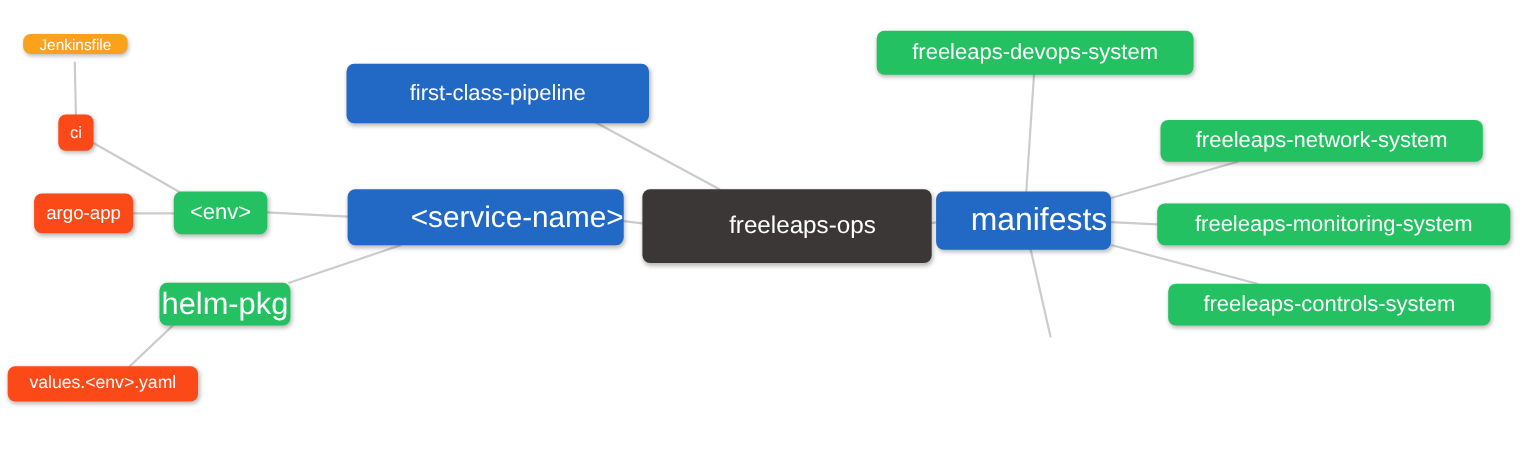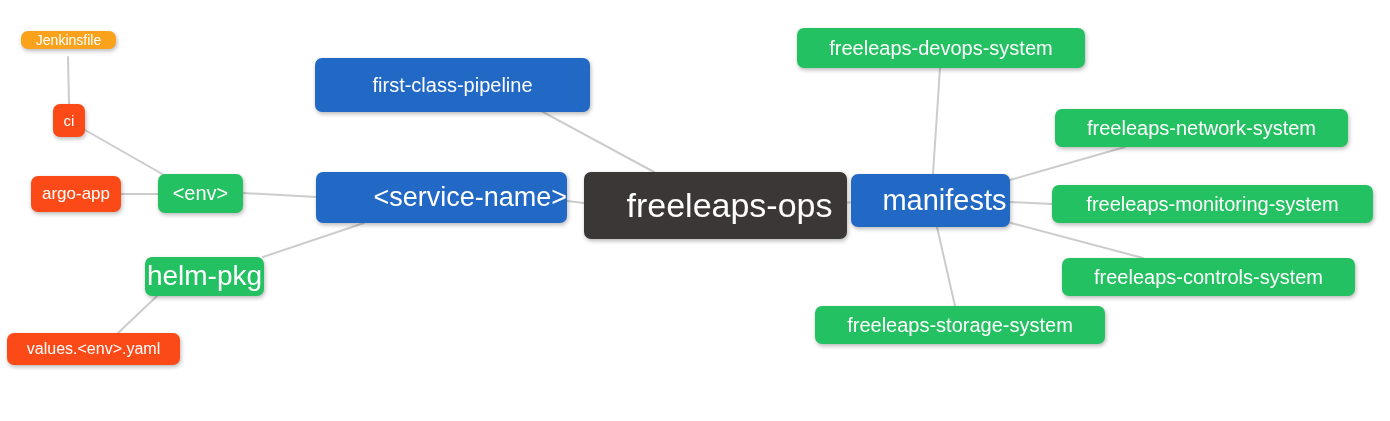--- a/index.html
+++ b/index.html
@@ -70,21 +70,21 @@
     </div>
     <div class="node" style="left: 158px; top: 174px; width: 85px; height: 39px; font-size: 20px; background: rgb(35, 193, 97); color: rgb(255, 255, 255);">
       <span>&lt;env&gt;</span>
     </div>
     <div class="node" style="left: 315px; top: 36px; width: 275px; height: 54px; font-size: 20px; background: rgb(34, 104, 197); color: rgb(255, 255, 255); margin-top: 22px;">
       <span>first-class-pipeline</span>
     </div>
     <div class="node" style="left: 316px; top: 172px; width: 251px; height: 51px; font-size: 27px; background: rgb(34, 104, 197); color: rgb(255, 255, 255); justify-content: flex-end;">
       <span>&lt;service-name&gt;</span>
     </div>
-    <div class="node" style="left: 584px; top: 172px; width: 263px; height: 67px; font-size: 34px; background: rgb(59, 55, 55); color: rgb(255, 255, 255); padding-left: 28px;">
+    <div class="node" style="left: 584px; top: 172px; width: 263px; height: 67px; font-size: 22px; background: rgb(59, 55, 55); color: rgb(255, 255, 255); padding-left: 28px;">
       <span>freeleaps-ops</span>
     </div>
     <div class="node" style="left: 851px; top: 174px; width: 159px; height: 53px; font-size: 29px; background: rgb(34, 104, 197); color: rgb(255, 255, 255); padding-left: 28px;">
       <span>manifests</span>
     </div>
     <div class="node" style="left: 145px; top: 257px; width: 119px; height: 39px; font-size: 28px; background: rgb(35, 193, 97); color: rgb(255, 255, 255);">
       <span>helm-pkg</span>
     </div>
     <div class="node" style="left: 7px; top: 333px; width: 173px; height: 32px; font-size: 16px; background: rgb(251, 74, 23); color: rgb(255, 255, 255);">
       <span>values.&lt;env&gt;.yaml</span>
@@ -94,16 +94,13 @@
     </div>
     <div class="node" style="left: 1055px; top: 109px; width: 293px; height: 38px; font-size: 20px; background: rgb(35, 193, 97); color: rgb(255, 255, 255);">
       <span>freeleaps-network-system</span>
     </div>
     <div class="node" style="left: 1052px; top: 185px; width: 321px; height: 38px; font-size: 20px; background: rgb(35, 193, 97); color: rgb(255, 255, 255);">
       <span>freeleaps-monitoring-system</span>
     </div>
     <div class="node" style="left: 1062px; top: 258px; width: 293px; height: 38px; font-size: 20px; background: rgb(35, 193, 97); color: rgb(255, 255, 255);">
       <span>freeleaps-controls-system</span>
     </div>
-    <div class="node" style="left: 815px; top: 306px; width: 290px; height: 38px; font-size: 20px; background: rgb(35, 193, 97); color: rgb(255, 255, 255);">
-      <span>freeleaps-storage-system</span>
-    </div>
   </div>
 
 </body></html>

